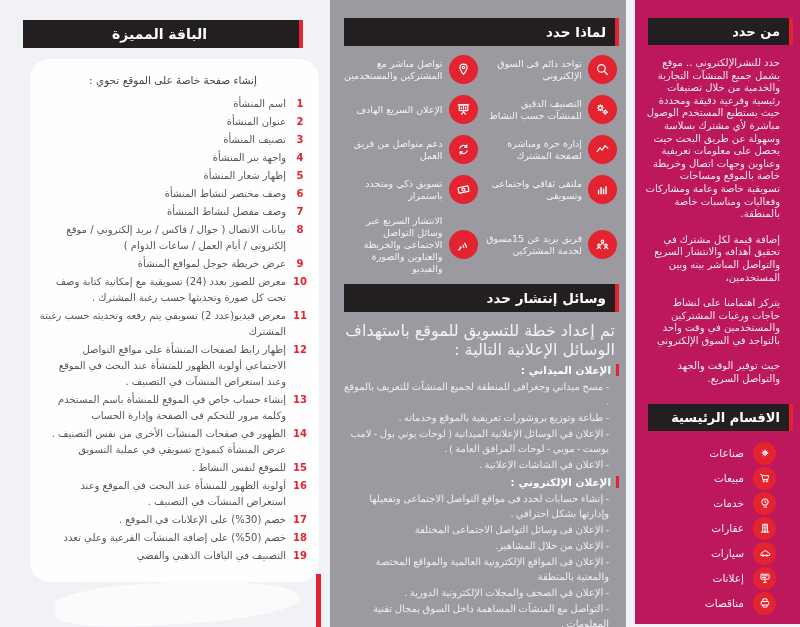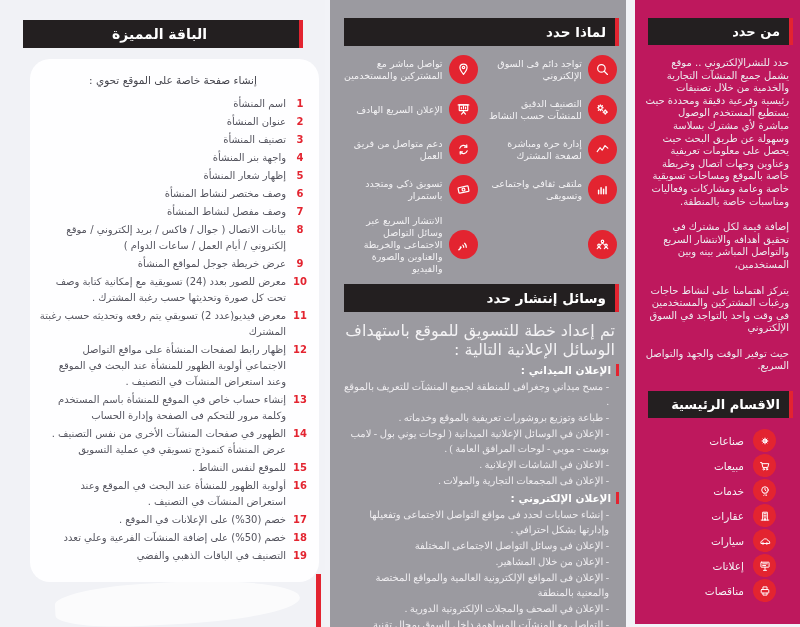--- a/index.html
+++ b/index.html
@@ -37,21 +37,21 @@
   .ftext{flex:1;font-size:9.5px;line-height:1.25;color:#f3f2f4;text-align:right;}
 
   
   .bar.spread-bar{margin-top:10px;}
   .spread-intro{margin:9px 4px 5px 0;font-size:16px;color:#f3f2f4;text-align:right;direction:rtl;}
   .group-head{display:flex;direction:rtl;align-items:center;gap:5px;margin:4px 0 3px;font-weight:bold;font-size:10.5px;color:#ffffff;}
   .tick{width:3px;height:12px;background:#e32430;flex:0 0 auto;}
   .bullet{margin:0 10px 1px 0;font-size:10px;line-height:1.5;color:#efedf0;text-align:right;direction:rtl;font-family:Liberation Serif, serif;}
 
   
-  #about-paragraphs{padding:12px 11px 0 10px;}
+  #about-paragraphs{padding:12px 20px 0 10px;}
   #about-paragraphs p{margin:0 0 13px;font-size:10px;line-height:12.6px;color:#ecebef;text-align:right;direction:rtl;}
   #sections-list{padding:11px 24px 0 8px;}
   .section-item{display:flex;direction:rtl;align-items:center;gap:9px;margin-bottom:2px;}
   .section-label{color:#f5f4f6;font-size:10.5px;}
 
   
   .icirc{width:29px;height:29px;border-radius:50%;background:#e32430;display:flex;align-items:center;justify-content:center;flex:0 0 auto;}
   .icirc svg{width:17px;height:17px;}
   .icirc.sm{width:23px;height:23px;}
   .icirc.sm svg{width:14px;height:14px;}
@@ -239,20 +239,21 @@
           <span class="icirc">
             <svg viewBox="0 0 24 24">
               <circle cx="12" cy="7.6" r="1.7"></circle>
               <path d="M9.6 12.2a2.6 2.6 0 0 1 4.8 0"></path>
               <circle cx="7" cy="13.2" r="1.7"></circle>
               <path d="M4.6 17.8a2.6 2.6 0 0 1 4.8 0"></path>
               <circle cx="17" cy="13.2" r="1.7"></circle>
               <path d="M14.6 17.8a2.6 2.6 0 0 1 4.8 0"></path>
             </svg>
           </span>
+          <span class="ftext">فريق يزيد عن 15مسوق لخدمة المشتركين</span>
         </div>
         <div class="feature">
           <span class="icirc">
             <svg viewBox="0 0 24 24">
               <circle cx="8" cy="16" r="1.5" fill="#fff" stroke="none"></circle>
               <path d="M11 12.9a4.4 4.4 0 0 1 1.3 3.1"></path>
               <path d="M13.6 10.3a8 8 0 0 1 2.3 5.7"></path>
               <path d="M5.5 19.5l2-2" stroke-width="2"></path>
             </svg>
           </span>
@@ -267,21 +268,20 @@
     <p class="spread-intro">تم إعداد خطة للتسويق للموقع باستهداف الوسائل الإعلانية التالية :</p>
     <div id="spread-groups">
         <div class="group-head">
           <span class="tick"></span>
           <span>الإعلان الميداني :</span>
         </div>
         <p class="bullet">- مسح ميداني وجغرافى للمنطقة لجميع المنشآت للتعريف بالموقع .</p>
         <p class="bullet">- طباعة وتوزيع بروشورات تعريفية بالموقع وخدماته .</p>
         <p class="bullet">- الإعلان في الوسائل الإعلانية الميدانية ( لوحات يوني بول - لامب بوست - موبي - لوحات المرافق العامة ) .</p>
         <p class="bullet">- الاعلان في الشاشات الإعلانية .</p>
-        <p class="bullet">- الإعلان فى المجمعات التجارية والمولات .</p>
         <div class="group-head">
           <span class="tick"></span>
           <span>الإعلان الإلكتروني :</span>
         </div>
         <p class="bullet">- إنشاء حسابات لحدد فى مواقع التواصل الاجتماعى وتفعيلها وإدارتها بشكل احترافي .</p>
         <p class="bullet">- الإعلان فى وسائل التواصل الاجتماعى المختلفة</p>
         <p class="bullet">- الإعلان من خلال المشاهير.</p>
         <p class="bullet">- الإعلان فى المواقع الإلكترونية العالمية والمواقع المختصة والمعنية بالمنطقة</p>
         <p class="bullet">- الإعلان في الصحف والمجلات الإلكترونية الدورية .</p>
         <p class="bullet">- التواصل مع المنشآت المساهمة داخل السوق بمجال تقنية المعلومات .</p>

